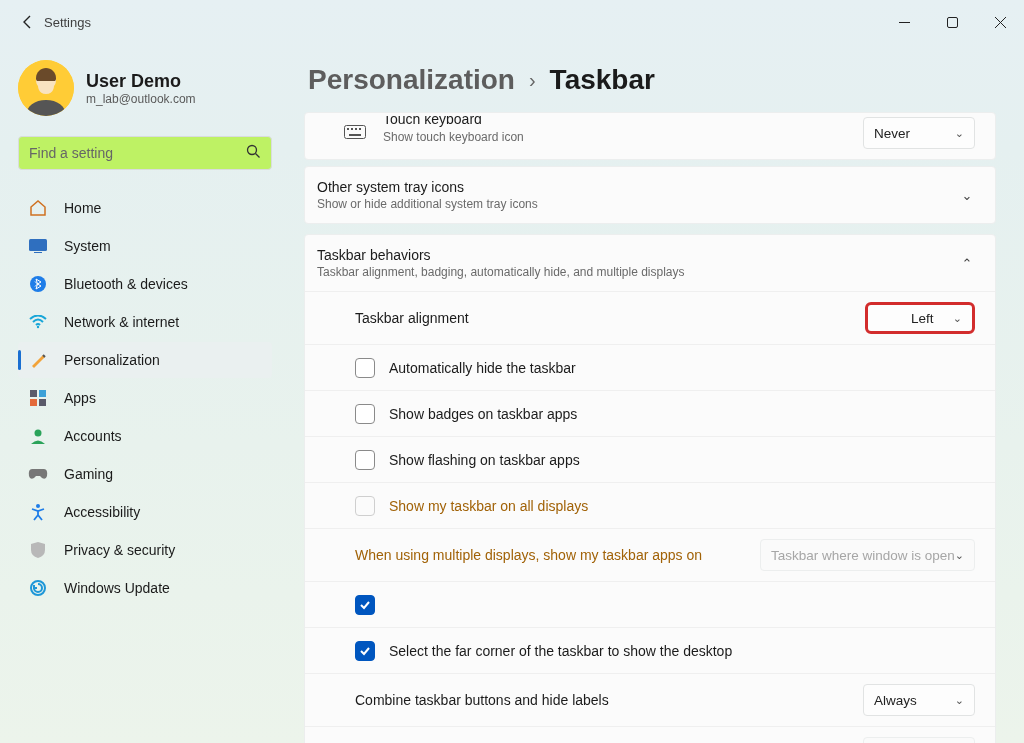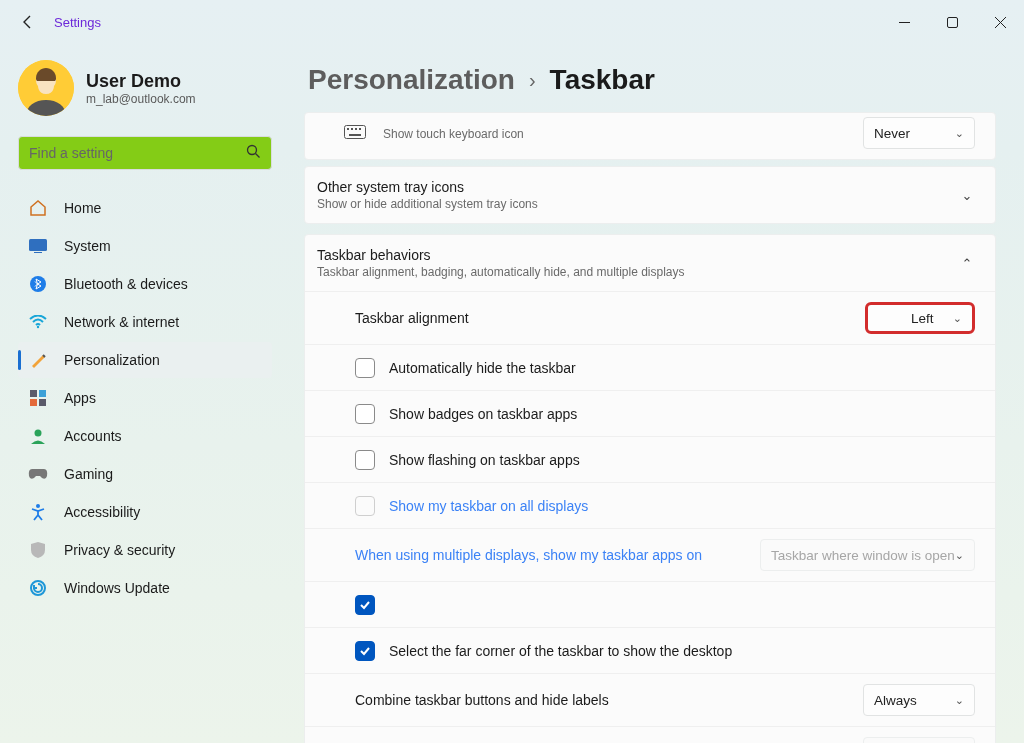--- a/index.html
+++ b/index.html
@@ -1,34 +1,34 @@
 <!DOCTYPE html>
 <html><head>
 <meta charset="utf-8">
 <style>
   * { box-sizing: border-box; margin: 0; padding: 0; font-family: "Segoe UI", Arial, sans-serif; }
   body { width: 1024px; height: 743px; background: linear-gradient(180deg,#e6f0f3 0%, #e5f0f0 20%, #e8f2ed 60%, #ecf4eb 100%); overflow: hidden; color: #1b1b1b; }
 
   
   .titlebar { height: 44px; display: flex; align-items: center; padding: 0 4px 0 12px; }
   .back-btn { width: 32px; height: 32px; display:flex; align-items:center; justify-content:center; border-radius:4px; }
-  .title-text { font-size: 13px; margin-left: 10px; color:#6d28d9; }
+  .title-text { font-size: 13px; color:#404040; }
   .winbtns { margin-left:auto; display:flex; gap:8px; }
   .winbtn { width: 40px; height: 30px; display:flex; align-items:center; justify-content:center; }
 
   
   .app { display:flex; height: calc(100% - 44px); }
   .sidebar { width: 290px; padding: 8px 18px 0 18px; }
   .profile { display:flex; align-items:center; margin: 8px 0 20px 0; }
   .avatar { width: 56px; height: 56px; border-radius: 50%; background:#ffcc36; margin-right: 12px; position:relative; overflow:hidden; flex-shrink:0; }
   .avatar svg { width:100%; height:100%; }
   .username { font-size: 18px; font-weight:600; }
   .usermail { font-size: 12px; color:#5a5a5a; }
 
-  .search { display:flex; align-items:center; background:#84cc16; border:1px solid #d9dcdd; border-radius:4px; height:34px; padding:0 10px; }
+  .search { display:flex; align-items:center; background:#bef264; border:1px solid #d9dcdd; border-radius:4px; height:34px; padding:0 10px; }
   .search input { flex:1; border:none; outline:none; background:transparent; font-size:14px; color:#333; }
   .search input::placeholder { color:#666; }
   .search .icon { color:#444; }
 
   .nav { margin-top: 20px; display:flex; flex-direction:column; gap:2px; }
   .nav-item { display:flex; align-items:center; height:36px; padding: 0 10px 0 10px; border-radius:4px; font-size:14px; cursor:pointer; position:relative;text-align:center; }
   .nav-item.active { background:#eaf0f0; }
   .nav-item.active::before { content:""; position:absolute; left:0; top:8px; bottom:8px; width:3px; background:#1a6fd1; border-radius:2px; }
   .nav-icon { width:20px; height:20px; margin-right: 16px; display:flex; align-items:center; justify-content:center; flex-shrink:0; }
 
@@ -53,21 +53,21 @@
 
   .group-header { padding:12px 20px 12px 12px; display:flex; align-items:center; }
   .group-header .txt { flex:1; }
   .group-header .ttl { font-size:14px; }
   .group-header .sub { font-size:12px; color:#6a6a6a; margin-top:2px; }
   .expand-icon { width:16px; font-size:13px; color:#444; display:flex; justify-content:center; }
 
   .sub-rows { }
   .sub-row { display:flex; align-items:center; border-top:1px solid #efefef; padding:10px 20px 10px 50px; min-height:46px; }
   .sub-row .txt { font-size:14px; color:#1b1b1b; }
-  .sub-row .txt.disabled { color:#3b82f6; }
+  .sub-row .txt.disabled { color:#a16207; }
   .sub-row .spacer { flex:1; }
 
   .check { width:20px; height:20px; border:1px solid #8a8a8a; border-radius:4px; margin-right:14px; flex-shrink:0; display:flex; align-items:center; justify-content:center; background:#fff; }
   .check.checked { background:#0056bf; border-color:#0056bf; }
   .check.checked svg { display:block; }
   .check svg { display:none; }
   .check.disabled { border-color:#cfcfcf; background:#fbfbfb; }
 
   .col-cut {  padding-top:0; }
 </style>
@@ -246,20 +246,21 @@
           <svg width="22" height="16" viewBox="0 0 22 16">
               <rect x="0.5" y="0.5" width="21" height="13" rx="2" fill="none" stroke="#555"></rect>
               <rect x="3" y="3" width="2" height="2" fill="#555"></rect>
               <rect x="7" y="3" width="2" height="2" fill="#555"></rect>
               <rect x="11" y="3" width="2" height="2" fill="#555"></rect>
               <rect x="15" y="3" width="2" height="2" fill="#555"></rect>
               <rect x="5" y="9" width="12" height="2" fill="#555"></rect>
             </svg>
         </span>
         <div class="txt">
+          <div class="ttl" style="margin-top:-6px;overflow:hidden;height:12px;line-height:6px;">Touch keyboard</div>
           <div class="sub">Show touch keyboard icon</div>
         </div>
         <div class="dropdown">
           <span>Never</span>
           <span class="dd-chev">⌄</span>
         </div>
       </div>
     </div>
 
     <div class="panel" style="margin-top:6px;">

